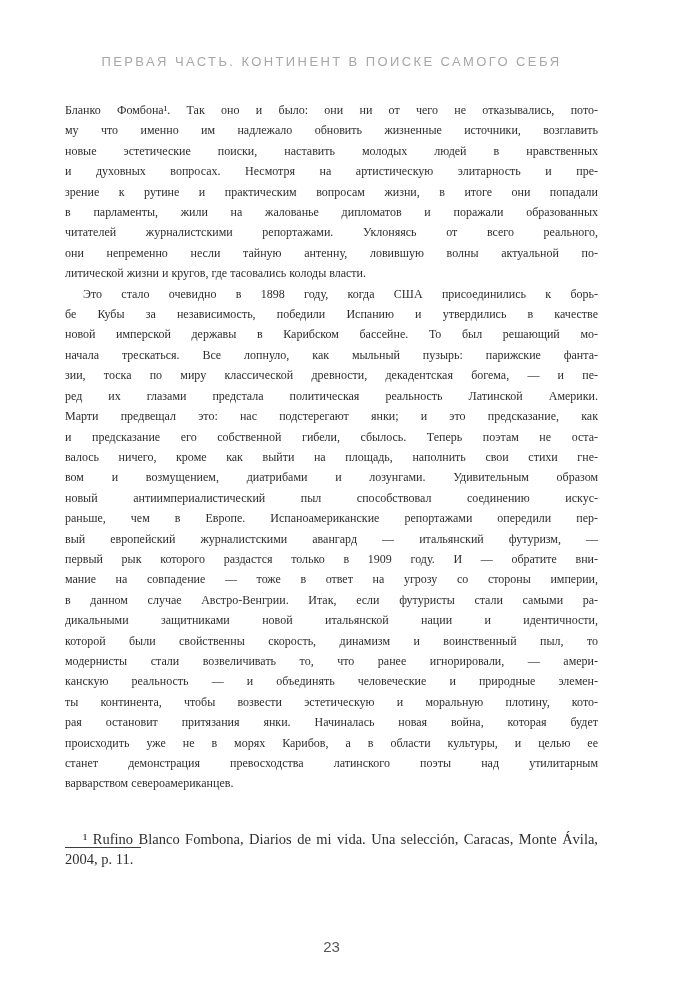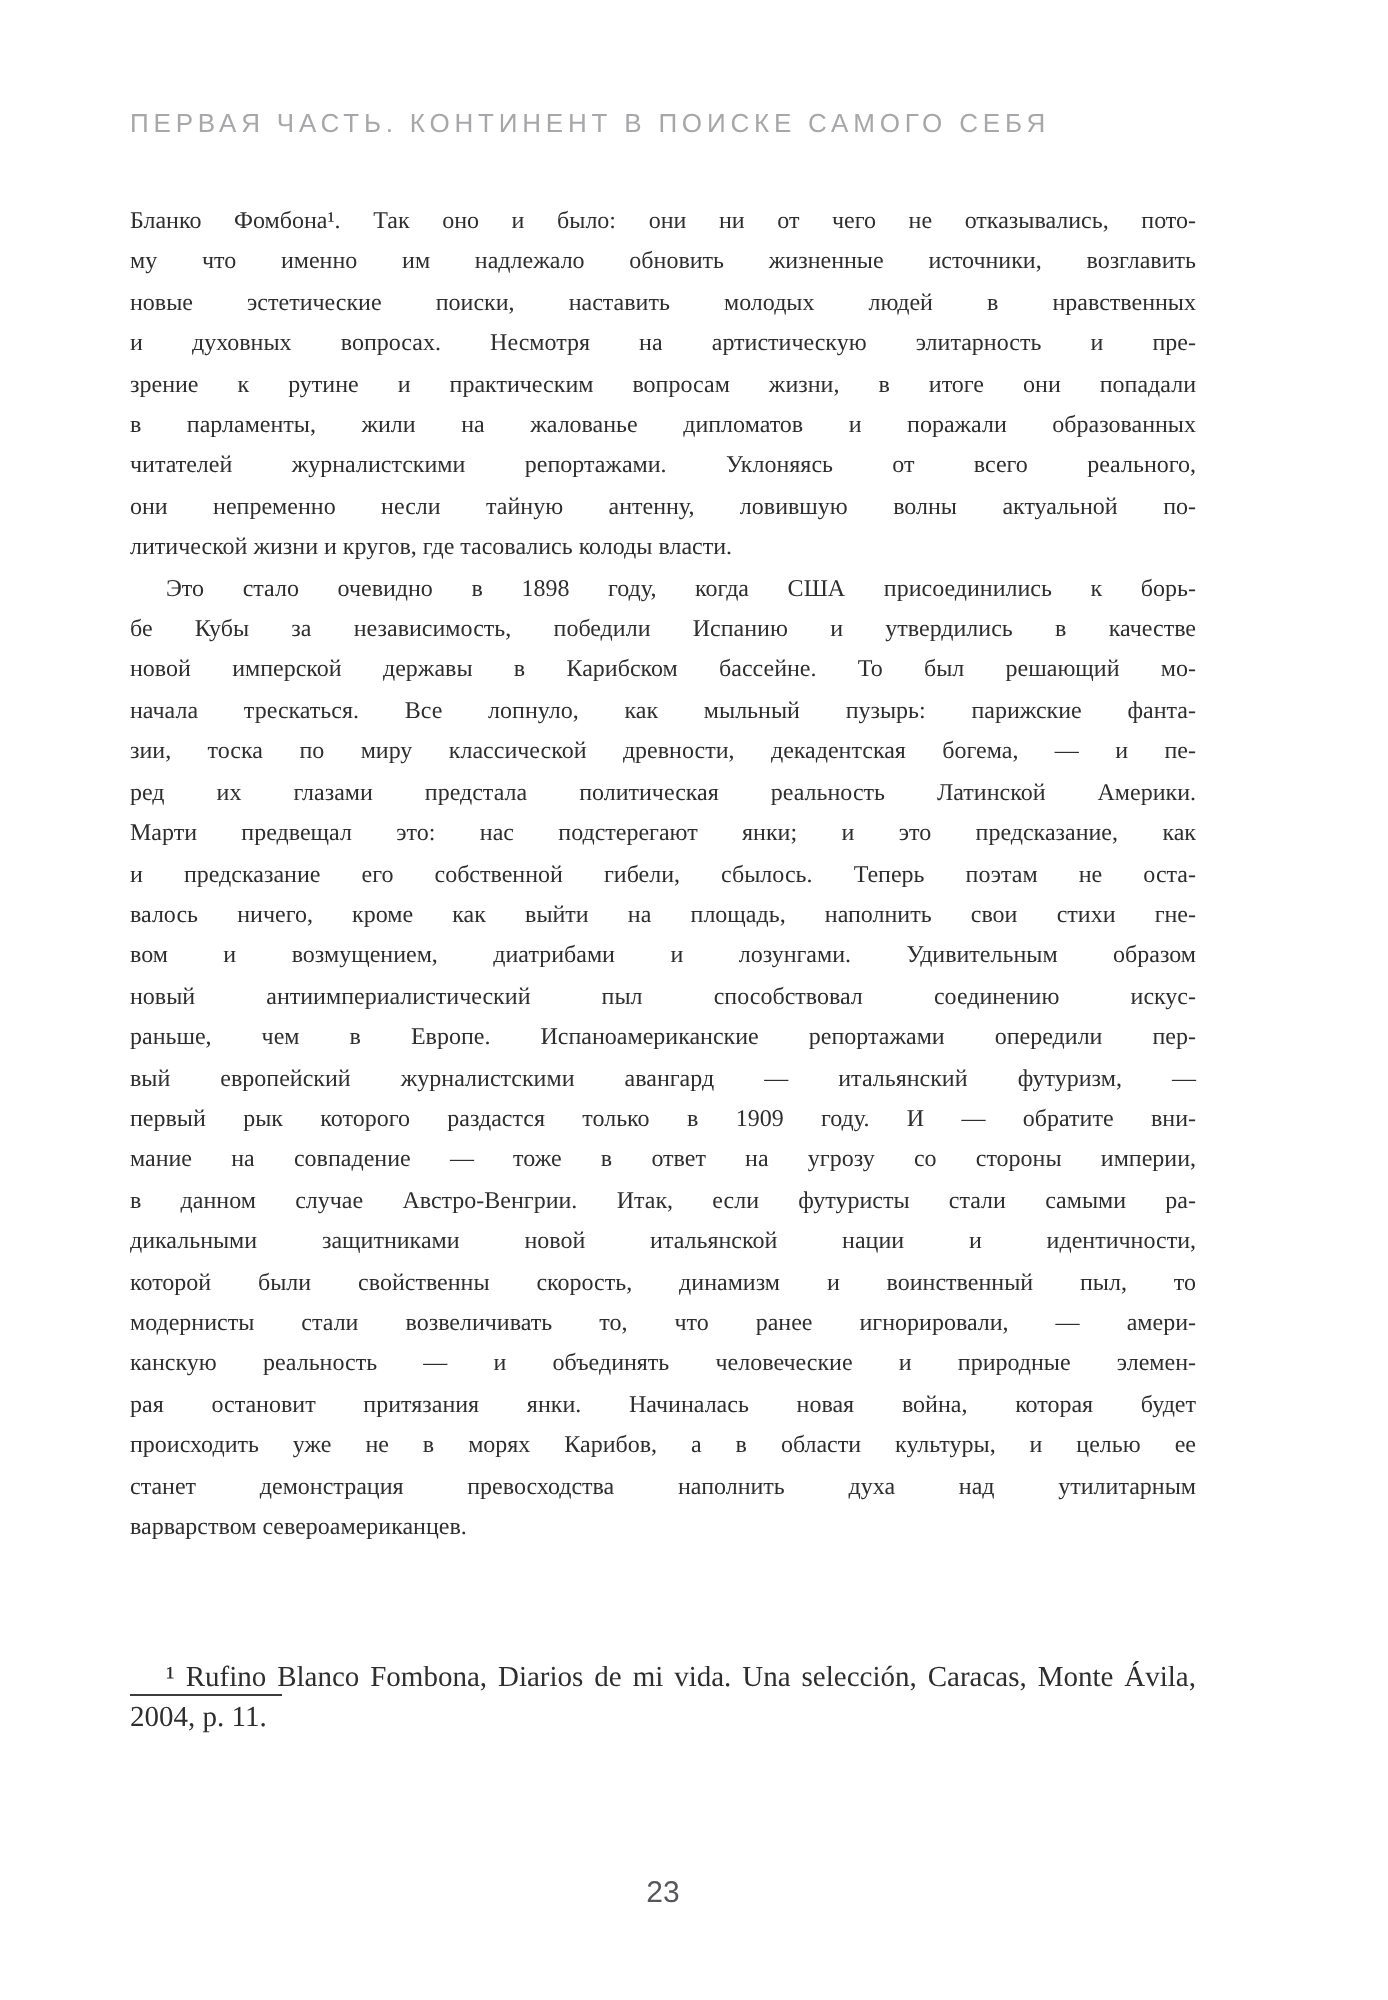--- a/index.html
+++ b/index.html
@@ -19,21 +19,21 @@
     background: var(--background);
     overflow: hidden;
     font-family: "Liberation Serif", serif;
   }
 
   .running-header {
     position: absolute;
     top: 54px;
     left: 65px;
     width: 533px;
-    text-align: left;
+    text-align: center;
     font-family: "Liberation Sans", sans-serif;
     font-size: 13px;
     letter-spacing: 2.4px;
     color: var(--header-text);
     white-space: nowrap;
   }
 
   .body-text {
     position: absolute;
     top: 100px;
@@ -112,23 +112,24 @@
       <div class="line">новый антиимпериалистический пыл способствовал соединению искус-</div>
       <div class="line">раньше, чем в Европе. Испаноамериканские репортажами опередили пер-</div>
       <div class="line">вый европейский журналистскими авангард — итальянский футуризм, —</div>
       <div class="line">первый рык которого раздастся только в 1909 году. И — обратите вни-</div>
       <div class="line">мание на совпадение — тоже в ответ на угрозу со стороны империи,</div>
       <div class="line">в данном случае Австро-Венгрии. Итак, если футуристы стали самыми ра-</div>
       <div class="line">дикальными защитниками новой итальянской нации и идентичности,</div>
       <div class="line">которой были свойственны скорость, динамизм и воинственный пыл, то</div>
       <div class="line">модернисты стали возвеличивать то, что ранее игнорировали, — амери-</div>
       <div class="line">канскую реальность — и объединять человеческие и природные элемен-</div>
+      <div class="line">ты континента, чтобы возвести эстетическую и моральную плотину, кото-</div>
       <div class="line">рая остановит притязания янки. Начиналась новая война, которая будет</div>
       <div class="line">происходить уже не в морях Карибов, а в области культуры, и целью ее</div>
-      <div class="line">станет демонстрация превосходства наполнить духа над утилитарным</div>
+      <div class="line">станет демонстрация превосходства латинского поэты над утилитарным</div>
       <div class="line para-last">варварством североамериканцев.</div>
     </div>
 
   <div class="footnote-rule"></div>
 
   <div class="footnote">
       <div class="line first-indent">¹ Rufino Blanco Fombona, Diarios de mi vida. Una selección, Caracas, Monte Ávila,</div>
       <div class="line para-last">2004, p. 11.</div>
     </div>
 

